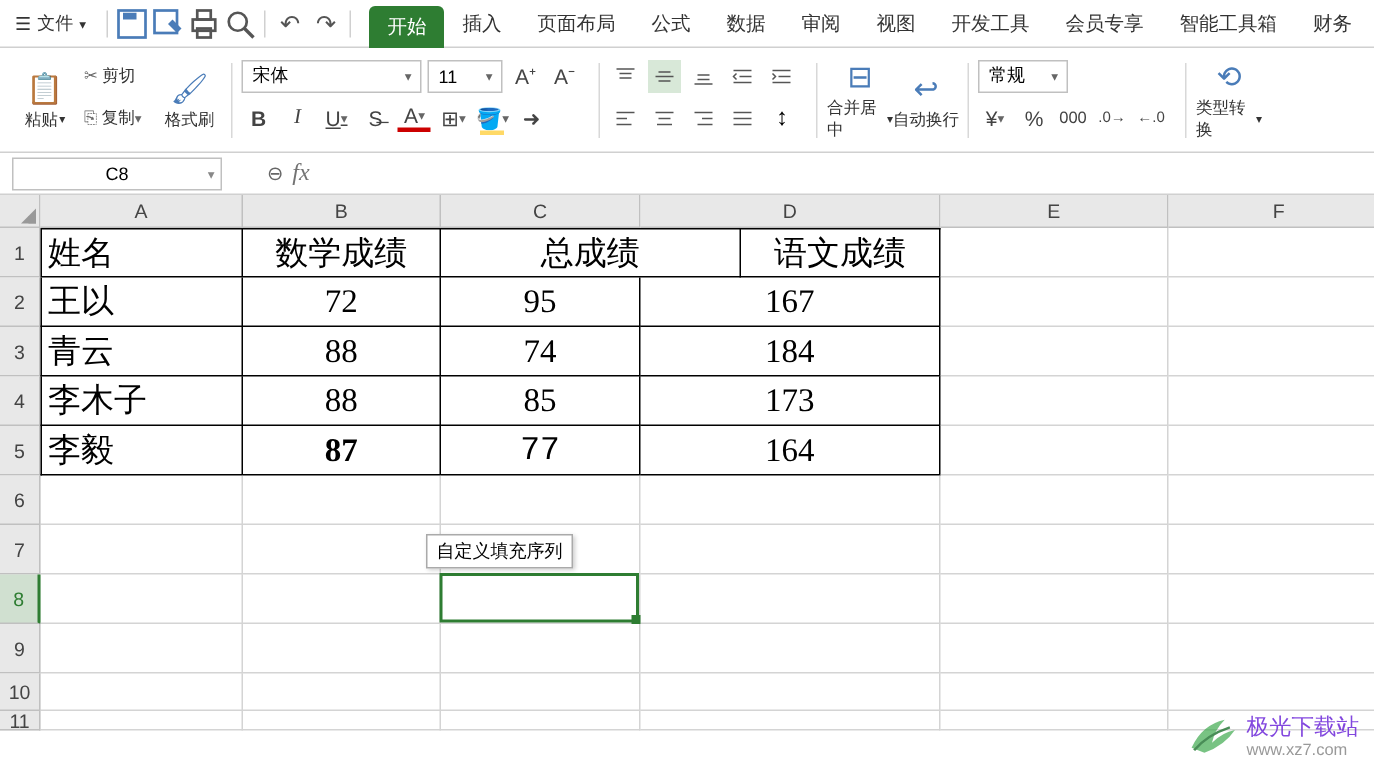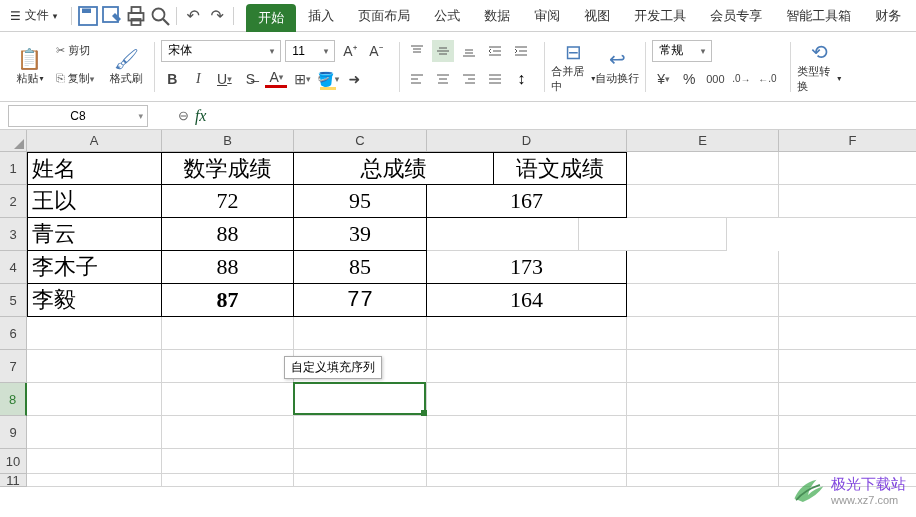--- a/index.html
+++ b/index.html
@@ -40,21 +40,21 @@
 .abtn { width: 22px; height: 22px; display: flex; align-items: center; justify-content: center; cursor: pointer; }
 .abtn svg { width: 14px; height: 14px; }
 .fmt-box { width: 60px; height: 22px; border: 1px solid #c0c0c0; display:flex; align-items:center; justify-content:space-between; padding:0 6px; font-size:12px; }
 
 
 .fml-row { height: 28px; border-bottom: 1px solid #d0d0d0; display: flex; align-items: center; }
 .cell-ref { width: 140px; height: 22px; border: 1px solid #c0c0c0; margin-left: 8px; display: flex; align-items: center; justify-content: center; font-size: 12px; position: relative; }
 .cell-ref .dd { position: absolute; right: 4px; font-size: 9px; color: #888; }
 .fx-area { flex: 1; display: flex; align-items: center; margin-left: 30px; }
 .fx-btn { font-size: 13px; color: #666; margin-right: 6px; cursor: pointer; }
-.fx-i { font-style: italic; font-family: serif; color: #14532d; margin-right: 10px; }
+.fx-i { font-style: italic; font-family: serif; color: #737373; margin-right: 10px; }
 .fml-input { flex: 1; height: 22px; border: none; outline: none; font-size: 12px; }
 
 
 .sheet { position: relative; }
 .corner { position: absolute; left: 0; top: 0; width: 27px; height: 22px; background: #e8e8e8; border-right: 1px solid #c0c0c0; border-bottom: 1px solid #c0c0c0; }
 .corner::after { content:""; position:absolute; right:2px; bottom:2px; border:5px solid transparent; border-right-color:#999; border-bottom-color:#999; }
 .col-hdrs { position: absolute; left: 27px; top: 0; height: 22px; display: flex; }
 .col-h { background: #e8e8e8; border-right: 1px solid #c0c0c0; border-bottom: 1px solid #c0c0c0; display: flex; align-items: center; justify-content: center; font-size: 13px; color: #444; cursor: pointer; }
 .row-hdrs { position: absolute; left: 0; top: 22px; width: 27px; }
 .row-h { background: #e8e8e8; border-right: 1px solid #c0c0c0; border-bottom: 1px solid #c0c0c0; display: flex; align-items: center; justify-content: center; font-size: 13px; color: #444; cursor: pointer; }
@@ -363,21 +363,22 @@
         <div class="cell data-cell data-left" style="width: 135px; height: 33px;">王以</div>
         <div class="cell data-cell ctr" style="width: 132px; height: 33px;">72</div>
         <div class="cell data-cell ctr" style="width: 133px; height: 33px;">95</div>
         <div class="cell data-cell ctr" style="width: 200px; height: 33px;">167</div>
         <div class="cell" style="width: 152px; height: 33px;"></div>
         <div class="cell" style="width: 148px; height: 33px;"></div>
       </div>
       <div class="cell-row">
         <div class="cell data-cell data-left" style="width: 135px; height: 33px;">青云</div>
         <div class="cell data-cell ctr" style="width: 132px; height: 33px;">88</div>
-        <div class="cell data-cell ctr" style="width: 133px; height: 33px;">39</div>
+        <div class="cell data-cell ctr" style="width: 133px; height: 33px;">74</div>
+        <div class="cell data-cell ctr" style="width: 200px; height: 33px;">184</div>
         <div class="cell" style="width: 152px; height: 33px;"></div>
         <div class="cell" style="width: 148px; height: 33px;"></div>
       </div>
       <div class="cell-row">
         <div class="cell data-cell data-left" style="width: 135px; height: 33px;">李木子</div>
         <div class="cell data-cell ctr" style="width: 132px; height: 33px;">88</div>
         <div class="cell data-cell ctr" style="width: 133px; height: 33px;">85</div>
         <div class="cell data-cell ctr" style="width: 200px; height: 33px;">173</div>
         <div class="cell" style="width: 152px; height: 33px;"></div>
         <div class="cell" style="width: 148px; height: 33px;"></div>

